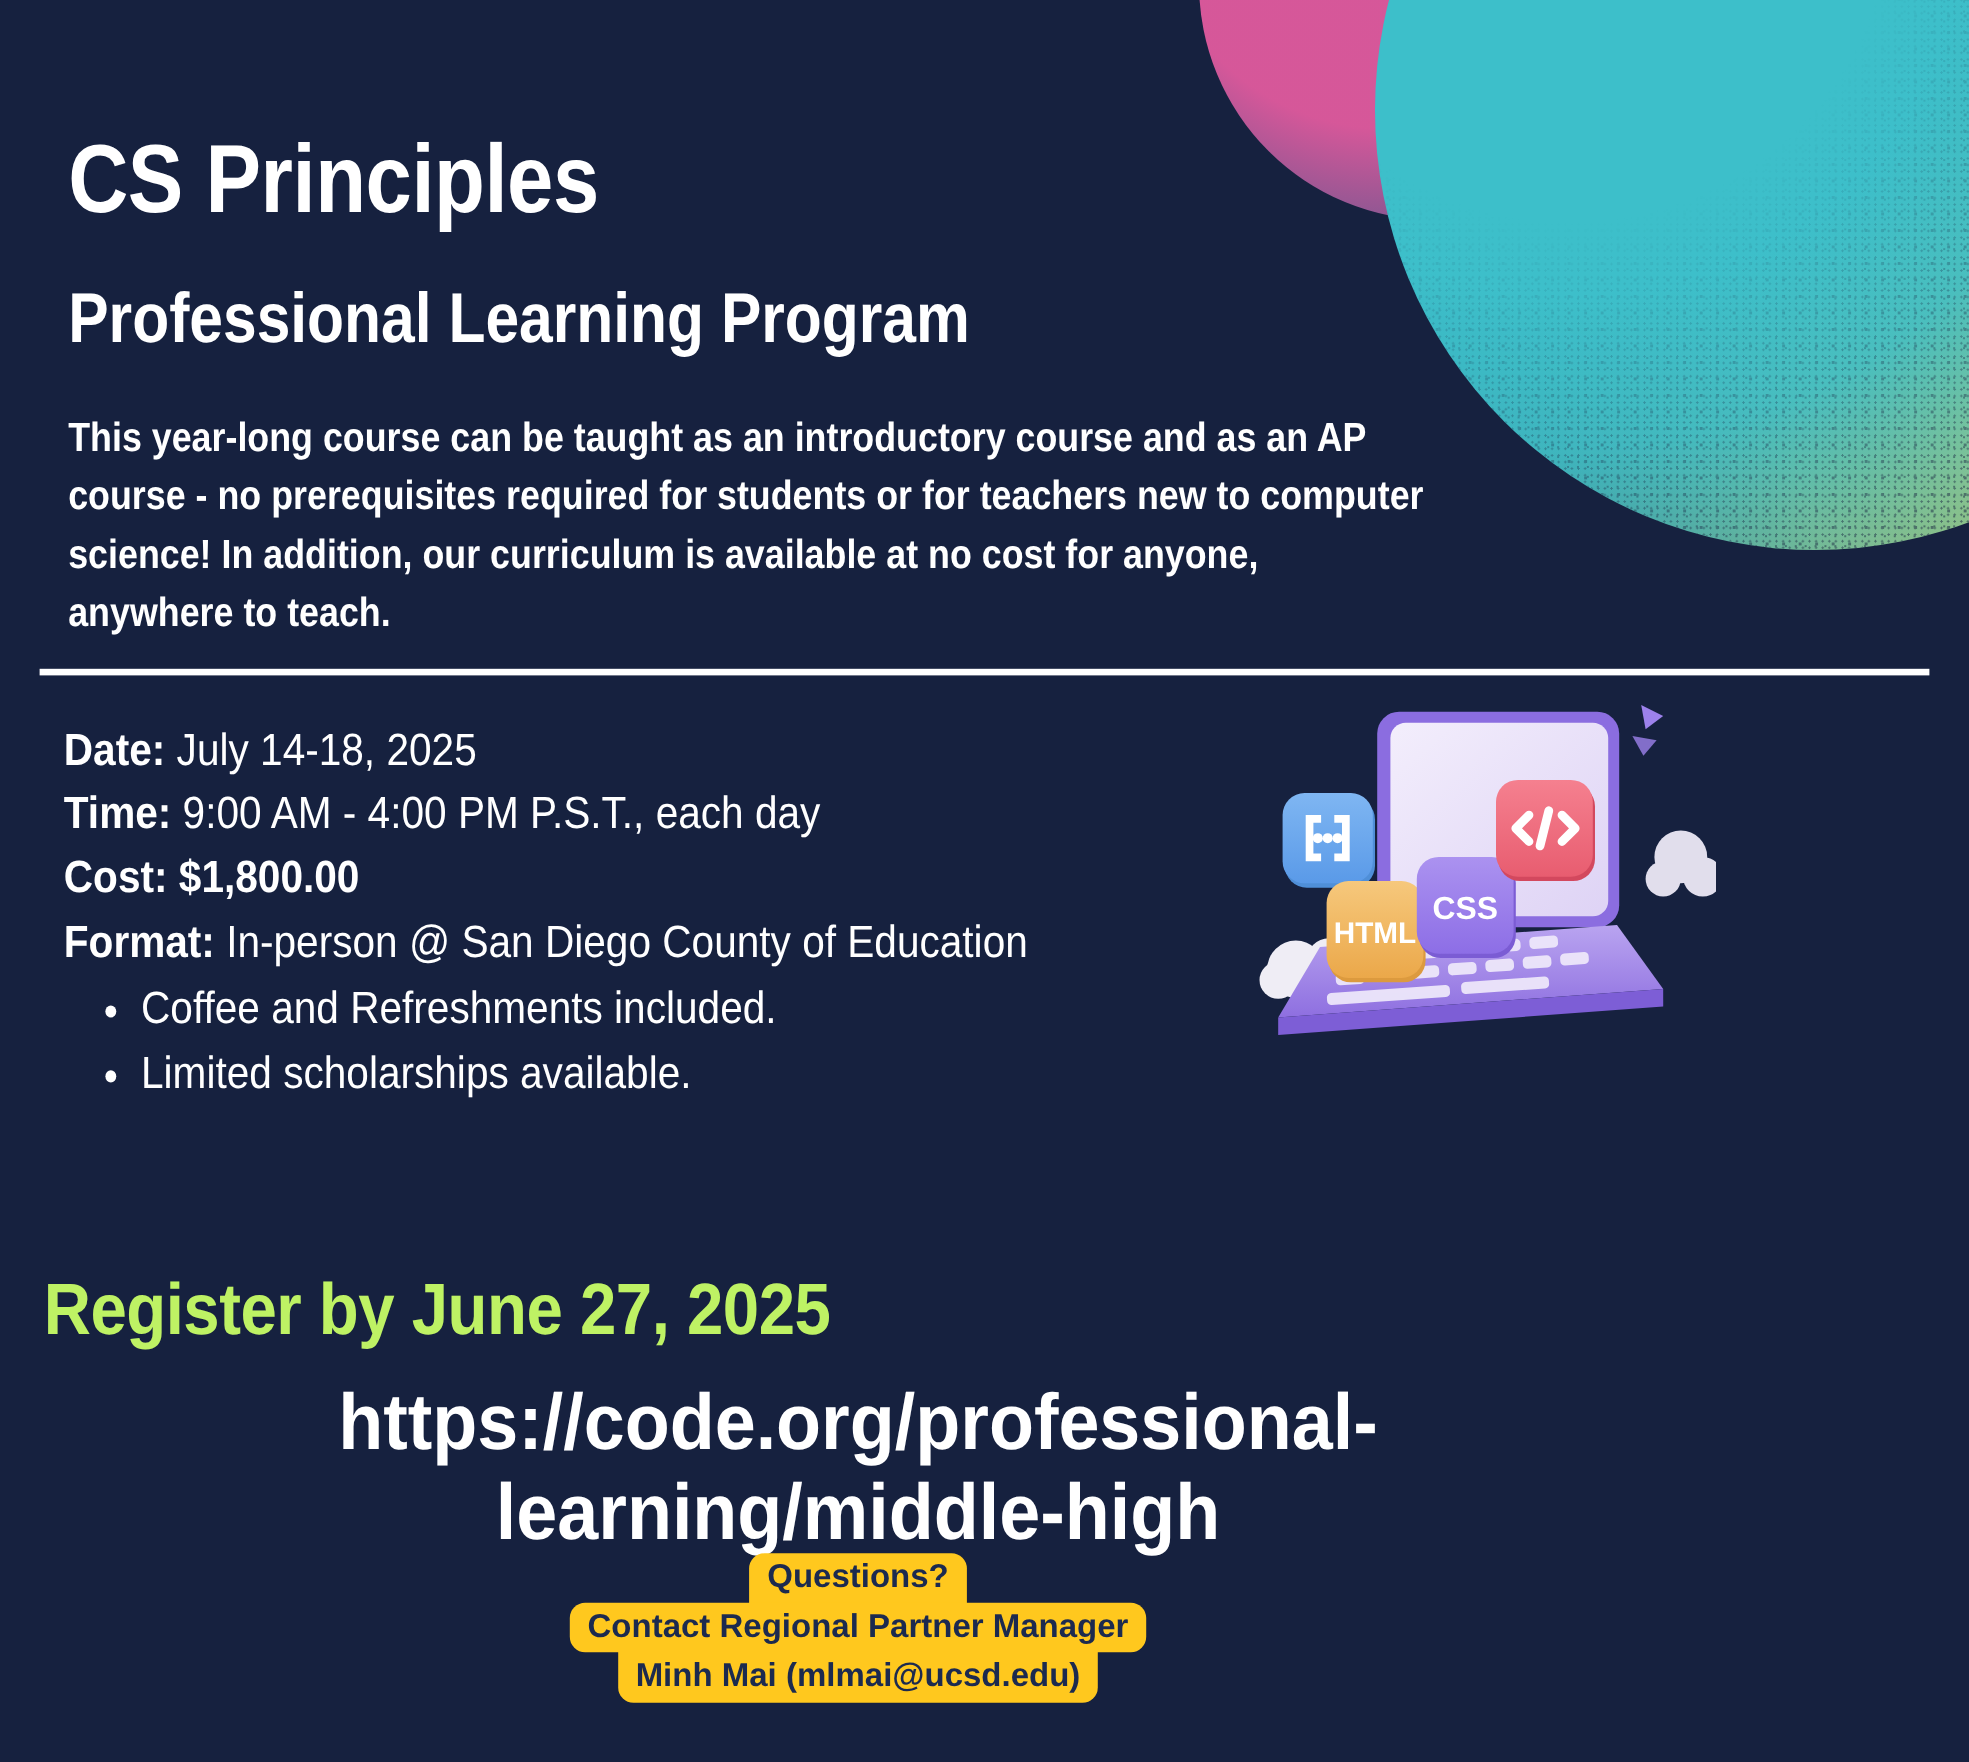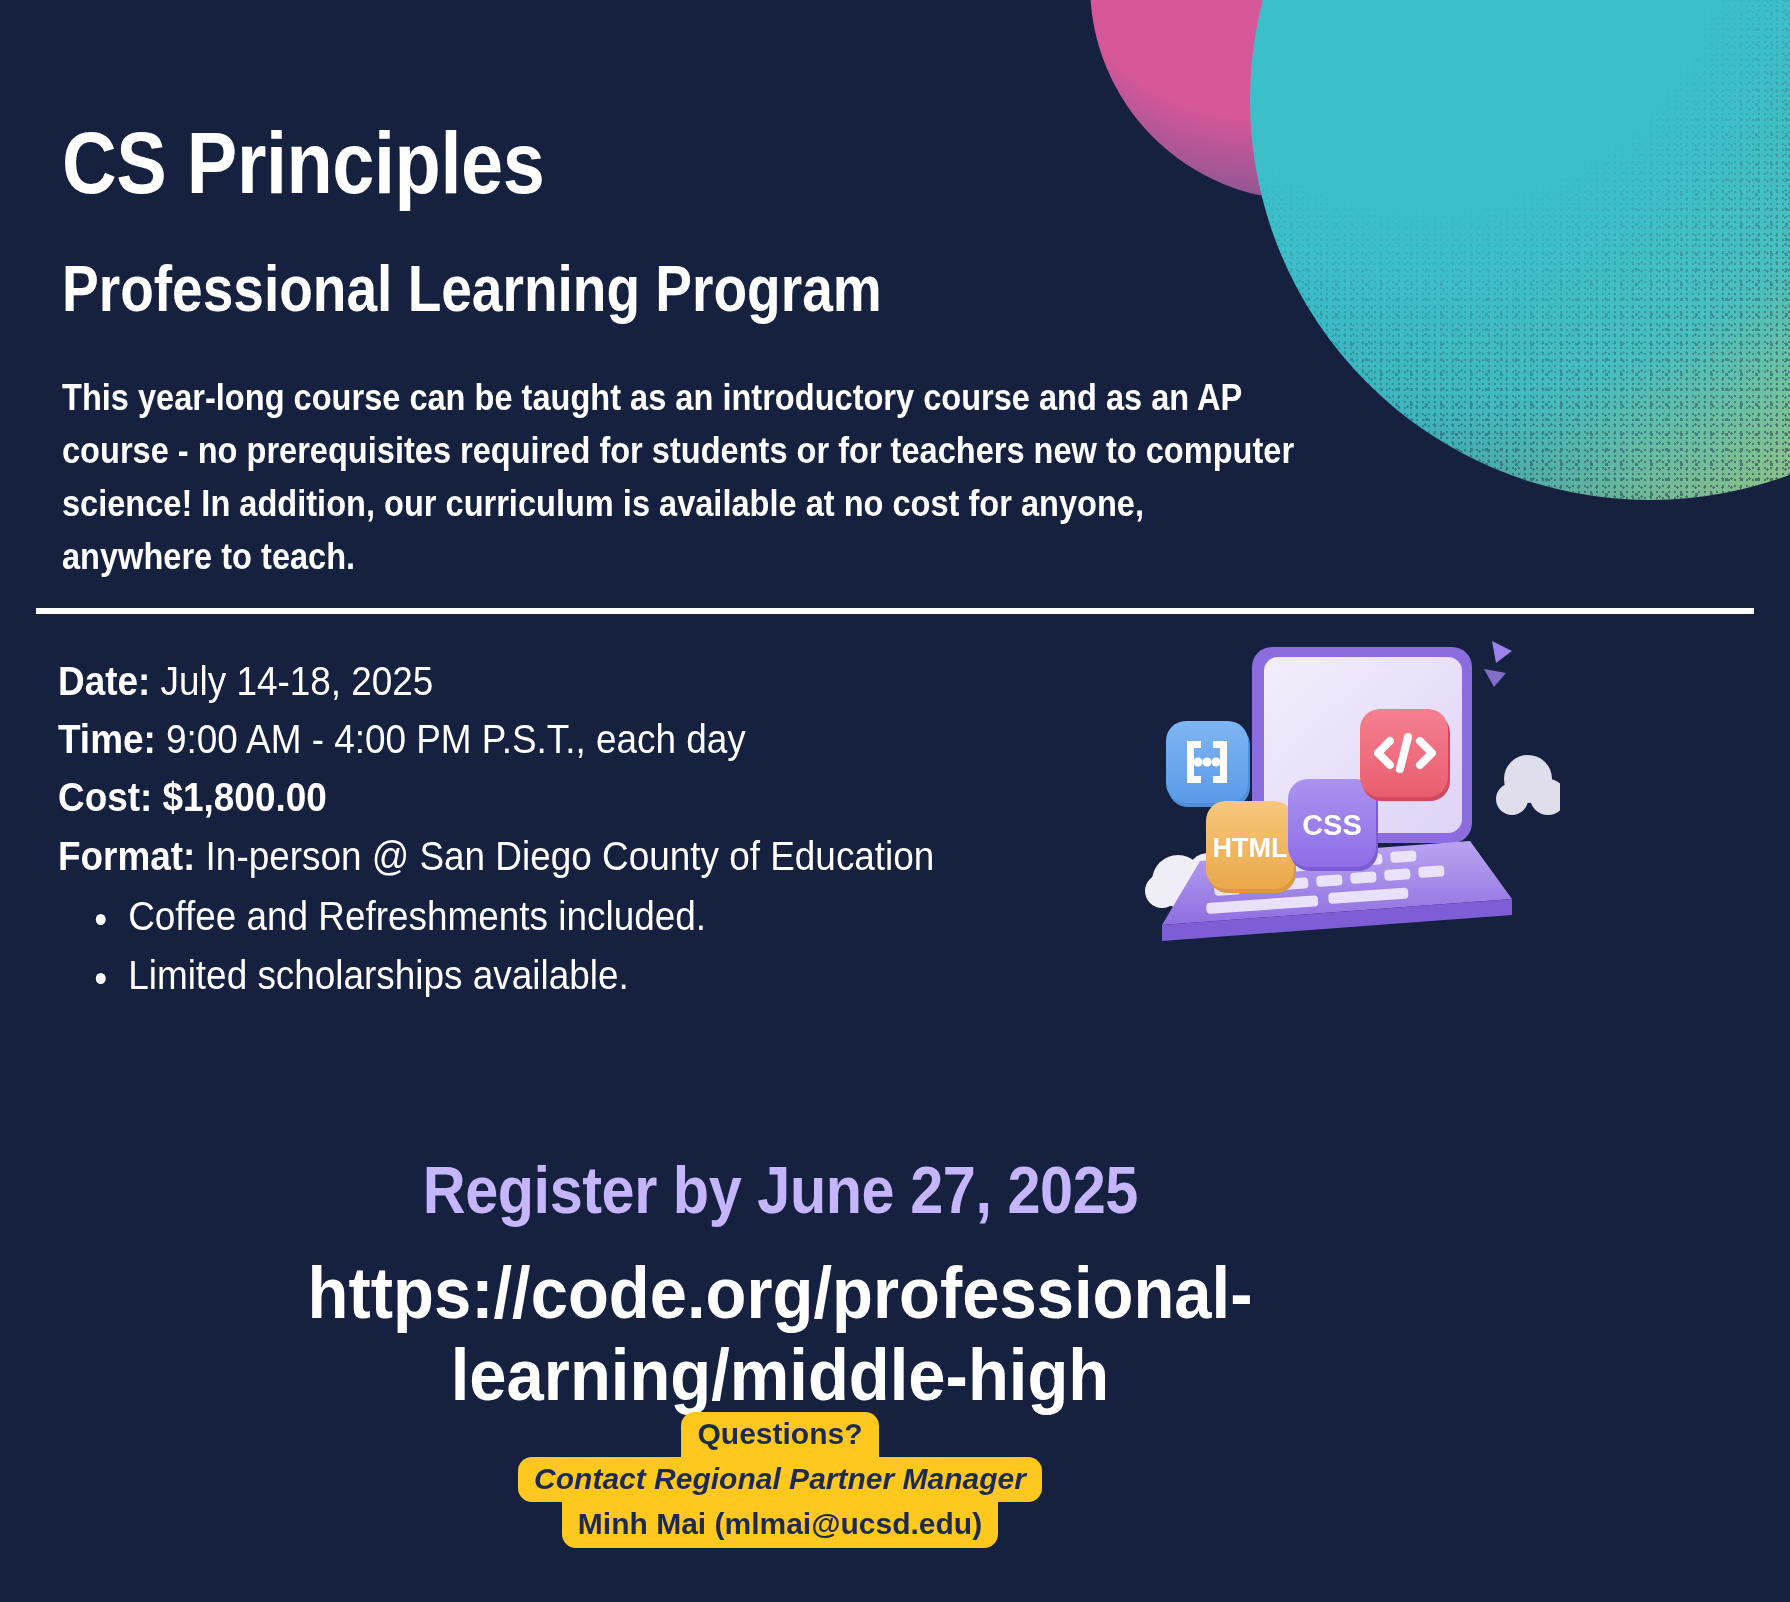--- a/index.html
+++ b/index.html
@@ -89,22 +89,21 @@
   .bullets{ list-style:none; margin-top:2px; }
   .bullets li{ position:relative; padding-left:78px; line-height:1.45; font-weight:400; }
   .bullets li .dot{
     position:absolute; left:42px; top:27px;
     width:11px; height:11px; border-radius:50%; background:#ffffff;
   }
 
   
   .register{
     position:absolute; left:0; top:1152px; width:1560px;
-    text-align:center;
-    font-size:66px; font-weight:700; color:#c4b5fd;
+    font-size:66px; font-weight:700; color:#bef264;
     letter-spacing:-0.5px;
   }
   .register > span{ display:inline-block; transform:scaleX(.9); }
   .url{
     position:absolute; left:0; top:1252px; width:1560px;
     text-align:center;
     font-size:72px; font-weight:700; color:#ffffff;
     text-decoration:underline; text-underline-offset:10px;
     text-decoration-thickness:5px;
   }
@@ -119,21 +118,21 @@
   .questions .qline > span{
     display:inline-block;
     background:#FFC81E;
     color:#1c2a4f;
     font-size:30px; font-weight:700;
     padding:7px 16px 8px;
     border-radius:12px;
     line-height:1.02;
   }
   .questions .q1 > span{ border-radius:14px 14px 0 0; padding-bottom:9px; }
-  .questions .q2 > span{ border-radius:14px; margin-top:-2px;font-style:italic; }
+  .questions .q2 > span{ border-radius:14px; margin-top:-2px; }
   .questions .q3 > span{ border-radius:0 0 14px 14px; margin-top:-2px; padding-top:9px; }
 
   
   .illo{
     position:absolute; left:1140px; top:629px;
     width:420px; height:340px;
   }
   .illo svg{ width:100%; height:100%; display:block; }
 </style>
 </head>

